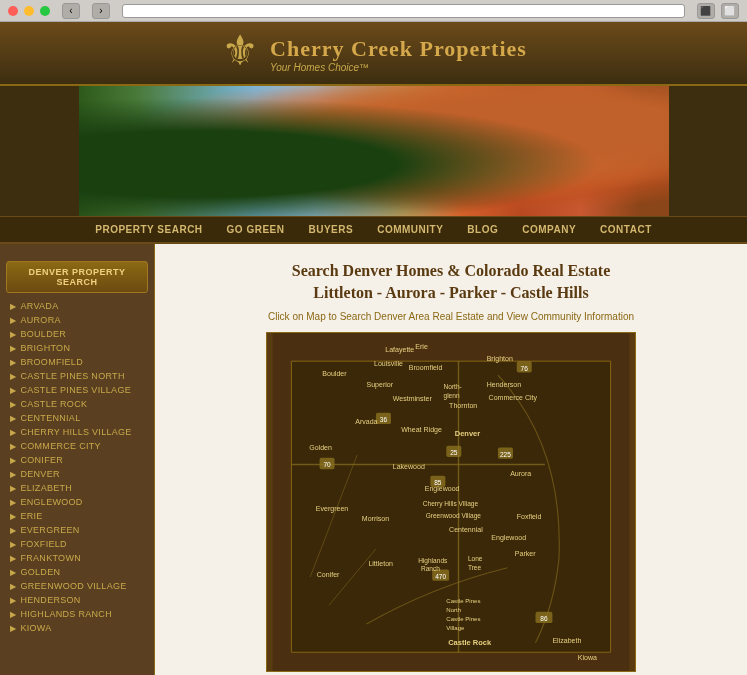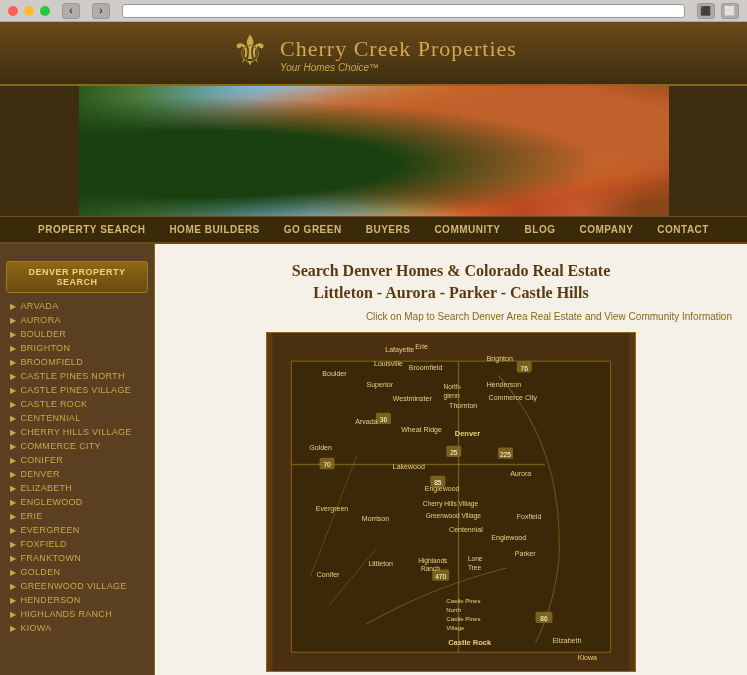--- a/index.html
+++ b/index.html
@@ -49,21 +49,21 @@
       font-size: 42px;
       line-height: 1;
     }
     .site-title {
       text-align: left;
     }
     .site-title h1 {
       font-family: 'Georgia', serif;
       color: #d4a84b;
       font-size: 22px;
-      font-weight: normal;
+      font-weight: bold;
       letter-spacing: 1px;
     }
     .site-title .tagline {
       color: #c8a84b;
       font-size: 10px;
       font-style: italic;
     }
 
     
     .hero-image {
@@ -159,21 +159,21 @@
     .page-title {
       text-align: center;
       color: #5a3a10;
       font-size: 16px;
       font-weight: bold;
       font-family: Georgia, serif;
       line-height: 1.4;
       margin-bottom: 6px;
     }
     .page-subtitle {
-      text-align: right;
+      text-align: center;
       color: #8b6914;
       font-size: 10px;
       margin-bottom: 10px;
     }
 
     
     .map-container {
       width: 370px;
       height: 340px;
       margin: 0 auto;
@@ -210,21 +210,20 @@
         <h1>Cherry Creek Properties</h1>
         <div class="tagline">Your Homes Choice™</div>
       </div>
     </div>
   </div>
 
   <div class="hero-image"></div>
 
   <nav class="main-nav">
     <div class="nav-item">PROPERTY SEARCH</div>
-    <div class="nav-item">HOME BUILDERS</div>
     <div class="nav-item">GO GREEN</div>
     <div class="nav-item">BUYERS</div>
     <div class="nav-item">COMMUNITY</div>
     <div class="nav-item">BLOG</div>
     <div class="nav-item">COMPANY</div>
     <div class="nav-item">CONTACT</div>
   </nav>
 
   <div class="content-area">
 

